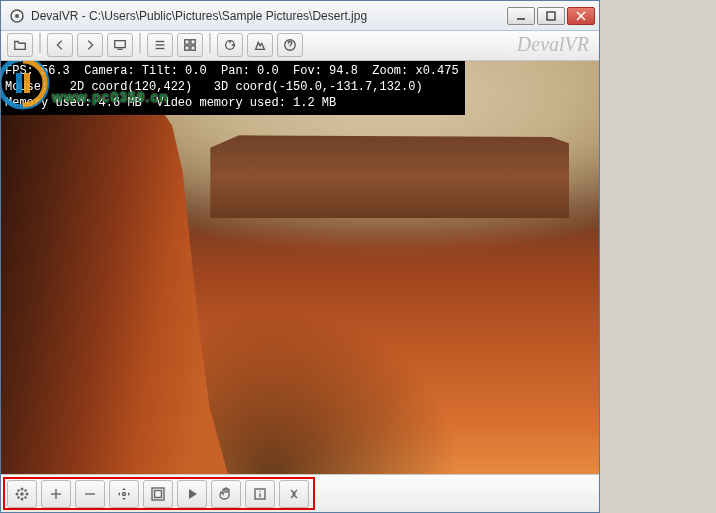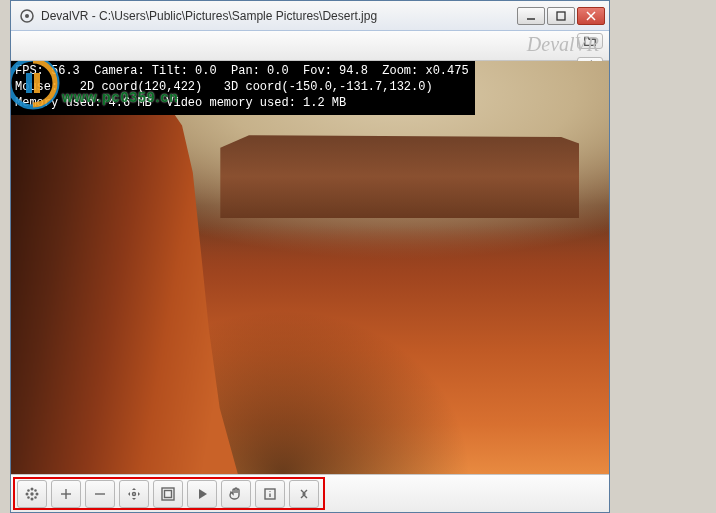--- a/index.html
+++ b/index.html
@@ -1,28 +1,28 @@
 <!DOCTYPE html>
 <html><head>
 <meta charset="utf-8">
 <style>
 * { margin: 0; padding: 0; box-sizing: border-box; }
 body { font-family: "Segoe UI", Tahoma, sans-serif; background: #d4d0c8; width: 716px; height: 513px; overflow: hidden; }
 
-.window { width: 600px; height: 513px; background: #fff; border: 1px solid #5a7ca0; display: flex; flex-direction: column; margin-left: 10px; }
+.window { width: 600px; height: 513px; background: #fff; border: 1px solid #5a7ca0; display: flex; flex-direction: column; }
 
 .titlebar { height: 30px; background: linear-gradient(to bottom, #f8f8f8, #e4e9f0); display: flex; align-items: center; padding: 0 4px 0 8px; border-bottom: 1px solid #b0c4de; }
 .titlebar .appicon { width: 16px; height: 16px; margin-right: 6px; }
 .titlebar .title { flex: 1; font-size: 12px; color: #333; }
 .window-controls { display: flex; gap: 2px; }
 .window-controls .wbtn { width: 28px; height: 18px; border: 1px solid #888; background: linear-gradient(to bottom,#fafafa,#dcdcdc); display: flex; align-items: center; justify-content: center; border-radius: 2px; cursor: pointer; }
 .window-controls .wbtn.close { background: linear-gradient(to bottom,#e67a6f,#c9483b); border-color:#a03020; color:#fff; }
 .window-controls svg { width: 10px; height: 10px; }
 
-.toolbar { height: 30px; background: linear-gradient(to bottom,#fcfcfc,#e9e9e9); display: flex; align-items: flex-end; padding: 2px 6px; gap: 4px; border-bottom: 1px solid #c6c6c6; position: relative; flex-direction: column; }
+.toolbar { height: 30px; background: linear-gradient(to bottom,#fcfcfc,#e9e9e9); display: flex; align-items: flex-start; padding: 2px 6px; gap: 4px; border-bottom: 1px solid #c6c6c6; position: relative; }
 .tbtn { width: 26px; height: 24px; border: 1px solid #b8b8b8; background: linear-gradient(to bottom,#fafafa,#e6e6e6); border-radius: 3px; display: flex; align-items: center; justify-content: center; cursor: pointer; }
 .tbtn svg { width: 14px; height: 14px; stroke:#555; fill:none; stroke-width:1.5; }
 .tsep { width: 2px; height: 20px; background: #ccc; margin: 0 2px; }
 .brand { position: absolute; right: 10px; font-style: italic; font-family: "Brush Script MT", cursive; font-size: 20px; color: #bcbcbc; }
 
 .viewport { flex: 1; position: relative; overflow: hidden; background: #000; }
 .desert {
   position: absolute; inset: 0;
   background:
     radial-gradient(ellipse 700px 300px at 65% 8%, #d9c9a8 0%, #c6b18a 25%, rgba(198,177,138,0) 55%),

